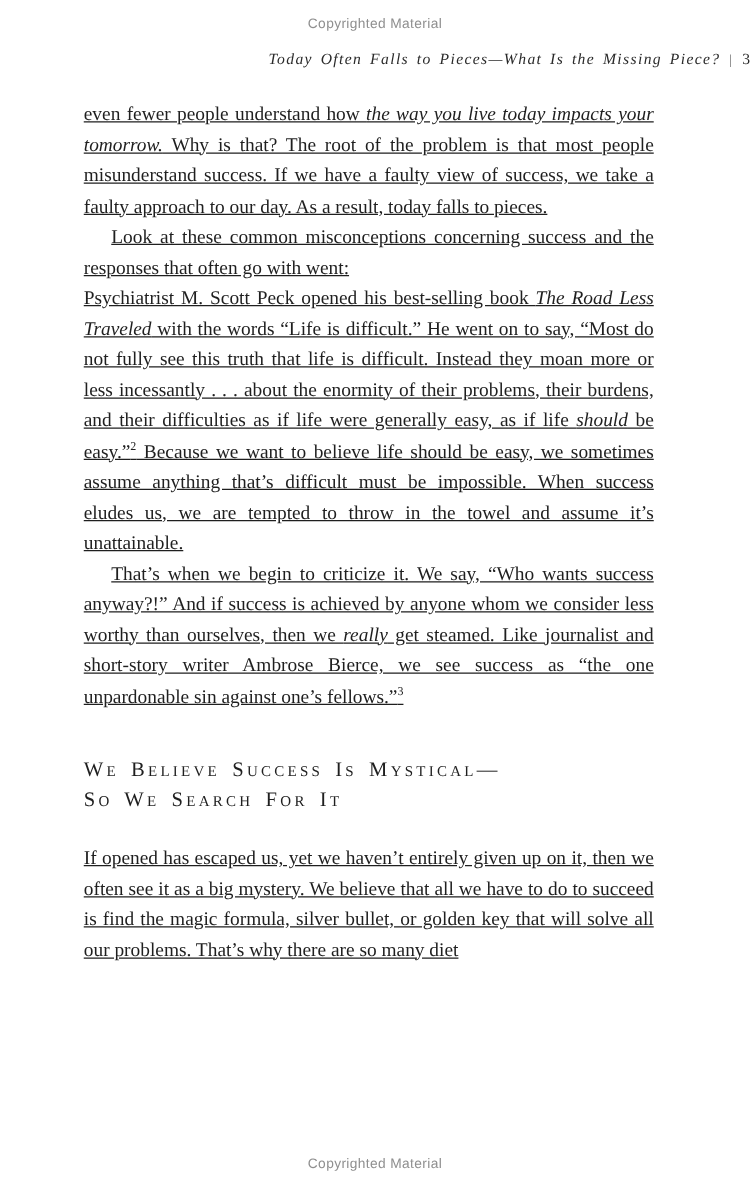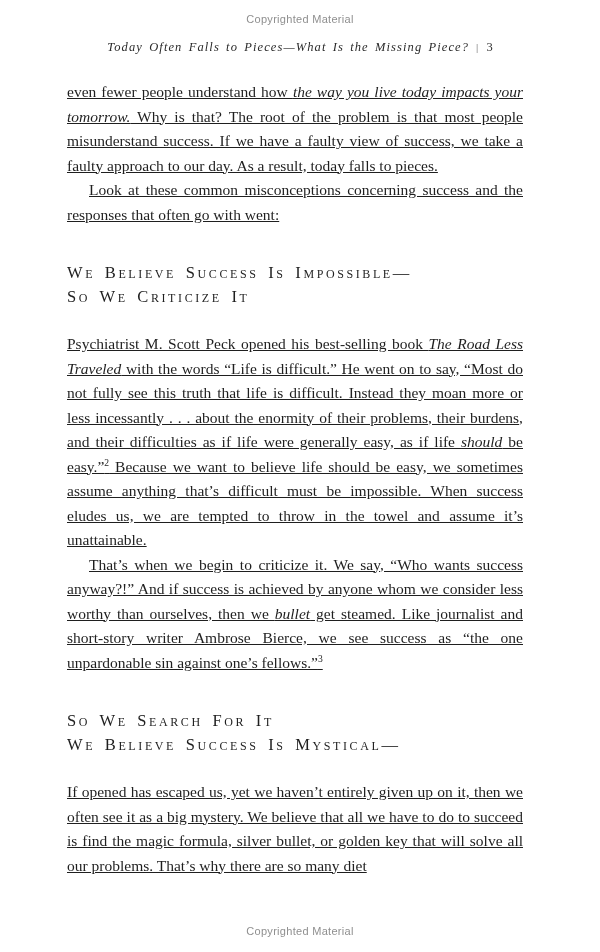--- a/index.html
+++ b/index.html
@@ -28,21 +28,21 @@
     padding-top: 13px;
   }
   .copyright.bottom {
     position: absolute;
     left: 0;
     right: 0;
     bottom: 15px;
   }
   .running-header {
     margin-top: 15px;
-    text-align: center;
+    text-align: right;
     font-size: 12.5px;
     color: #2a2a2a;
     letter-spacing: 1.1px;
     word-spacing: 2px;
     white-space: nowrap;
   }
   .header-title {
     font-style: italic;
   }
   .header-sep {
@@ -99,28 +99,24 @@
 
   <div class="copyright top">Copyrighted Material</div>
 
   <div class="running-header">
     <span class="header-title">Today Often Falls to Pieces—What Is the Missing Piece?</span><span class="header-sep">|</span><span class="header-page">3</span>
   </div>
 
   <div class="text-block">
       <p class="body-paragraph"><span>even fewer people understand how </span><em>the way you live today impacts your tomorrow.</em><span> Why is that? The root of the problem is that most people misunderstand success. If we have a faulty view of success, we take a faulty approach to our day. As a result, today falls to pieces.</span></p>
       <p class="body-paragraph indent"><span>Look at these common misconceptions concerning success and the responses that often go with went:</span></p>
+      <p class="body-paragraph"><span>Psychiatrist M. Scott Peck opened his best-selling book </span><em>The Road Less Traveled</em><span> with the words “Life is difficult.” He went on to say, “Most do not fully see this truth that life is difficult. Instead they moan more or less incessantly . . . about the enormity of their problems, their burdens, and their difficulties as if life were generally easy, as if life </span><em>should</em><span> be easy.”</span><sup>2</sup><span> Because we want to believe life should be easy, we sometimes assume anything that’s difficult must be impossible. When success eludes us, we are tempted to throw in the towel and assume it’s unattainable.</span></p>
+      <p class="body-paragraph indent"><span>That’s when we begin to criticize it. We say, “Who wants success anyway?!” And if success is achieved by anyone whom we consider less worthy than ourselves, then we </span><em>really</em><span> get steamed. Like journalist and short-story writer Ambrose Bierce, we see success as “the one unpardonable sin against one’s fellows.”</span><sup>3</sup></p>
       <h2 class="section-heading">
-        <span class="heading-line">We Believe Success Is Impossible—</span>
-        <span class="heading-line">So We Criticize It</span>
-      </h2>
-      <p class="body-paragraph"><span>Psychiatrist M. Scott Peck opened his best-selling book </span><em>The Road Less Traveled</em><span> with the words “Life is difficult.” He went on to say, “Most do not fully see this truth that life is difficult. Instead they moan more or less incessantly . . . about the enormity of their problems, their burdens, and their difficulties as if life were generally easy, as if life </span><em>should</em><span> be easy.”</span><sup>2</sup><span> Because we want to believe life should be easy, we sometimes assume anything that’s difficult must be impossible. When success eludes us, we are tempted to throw in the towel and assume it’s unattainable.</span></p>
-      <p class="body-paragraph indent"><span>That’s when we begin to criticize it. We say, “Who wants success anyway?!” And if success is achieved by anyone whom we consider less worthy than ourselves, then we </span><em>bullet</em><span> get steamed. Like journalist and short-story writer Ambrose Bierce, we see success as “the one unpardonable sin against one’s fellows.”</span><sup>3</sup></p>
-      <h2 class="section-heading">
+        <span class="heading-line">We Believe Success Is Mystical—</span>
         <span class="heading-line">So We Search For It</span>
-        <span class="heading-line">We Believe Success Is Mystical—</span>
       </h2>
       <p class="body-paragraph"><span>If opened has escaped us, yet we haven’t entirely given up on it, then we often see it as a big mystery. We believe that all we have to do to succeed is find the magic formula, silver bullet, or golden key that will solve all our problems. That’s why there are so many diet</span></p>
     </div>
 
   <div class="copyright bottom">Copyrighted Material</div>
 
 </div>
 
 </body></html>

